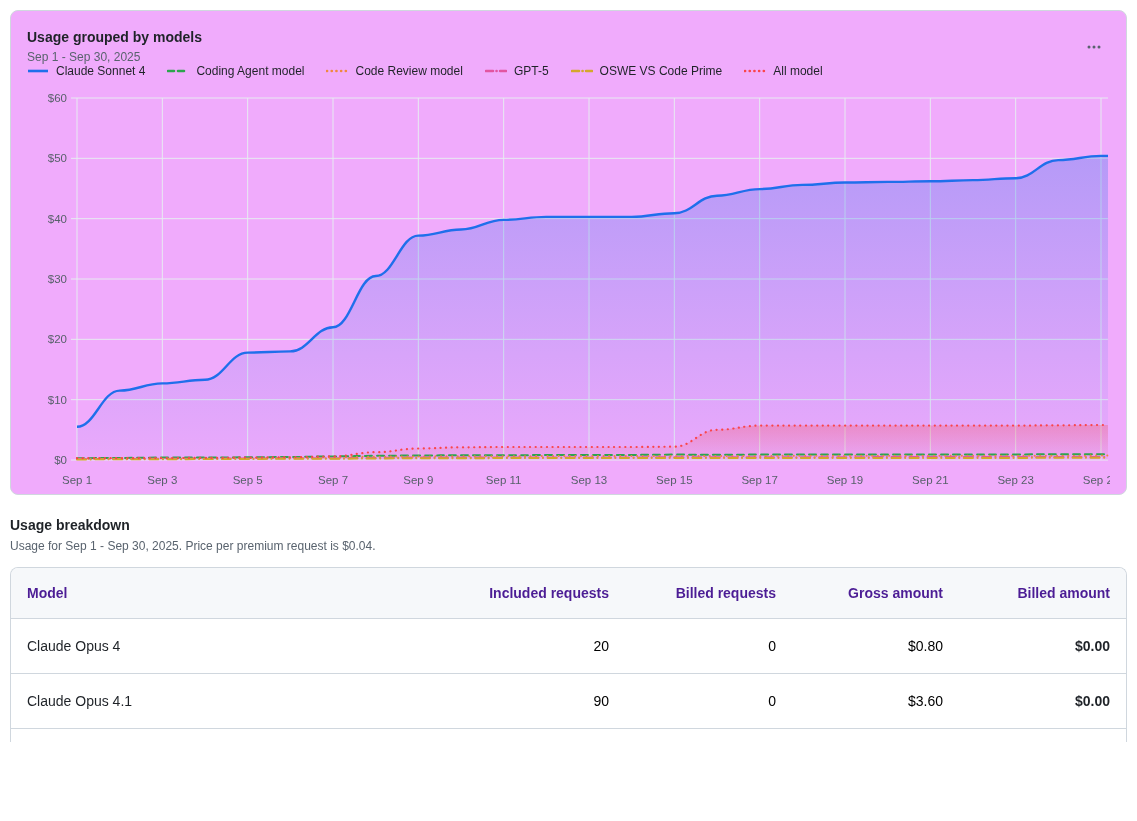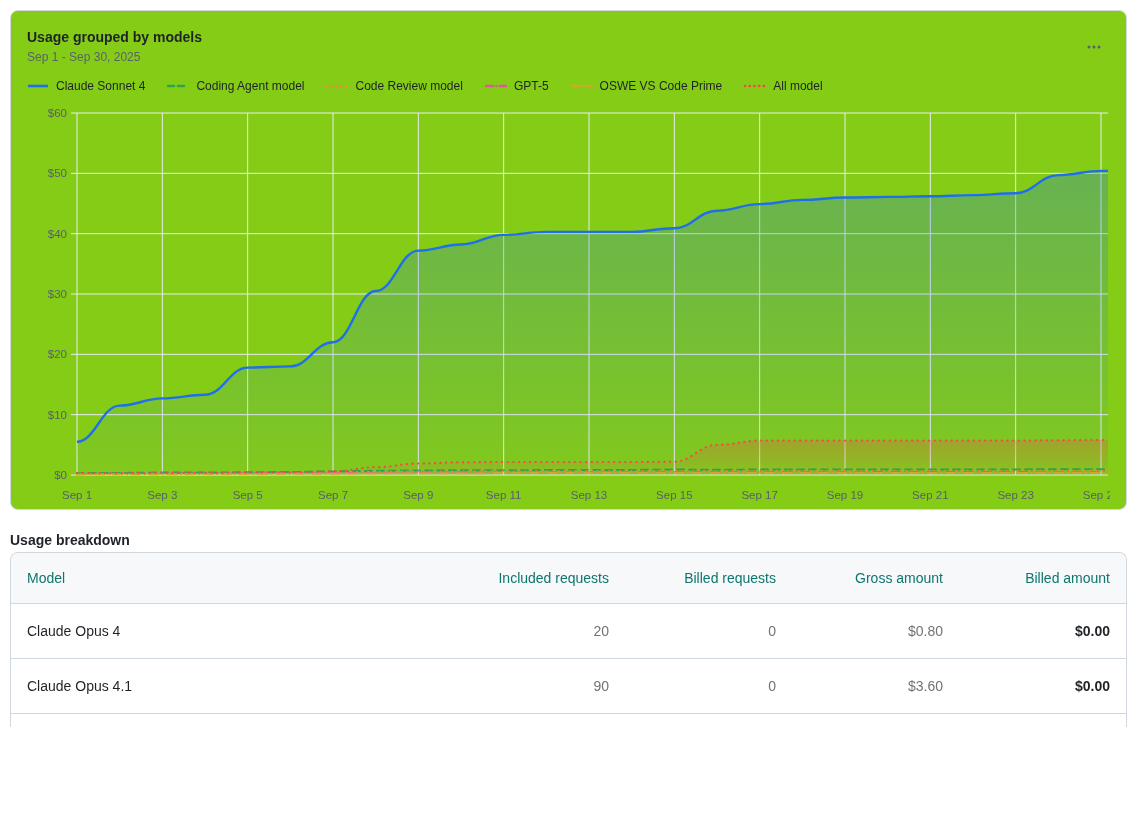--- a/index.html
+++ b/index.html
@@ -8,51 +8,51 @@
     width: 1137px; height: 821px; overflow: hidden;
     background: #ffffff; color: #1f2328;
     font-family: "Liberation Sans", sans-serif; font-size: 14px;
   }
   .page { padding: 10px; }
 
   
   .card {
     position: relative;
     border: 1px solid #d0d7de; border-radius: 8px;
-    padding: 16px 16px 6px 16px; background: #84cc16;
+    padding: 16px 16px 6px 16px; background: #f0abfc;
   }
   .card-title { margin: 2px 0 0; font-size: 14px; font-weight: 700; color: #1f2328; }
   .card-sub { margin: 5px 0 0; font-size: 12px; color: #59636e; }
   .kebab-btn {
     position: absolute; top: 24px; right: 20px;
     background: none; border: none; padding: 4px; cursor: pointer; line-height: 0;
     border-radius: 6px;
   }
-  .legend { display: flex; align-items: center; flex-wrap: wrap; gap: 22px; margin-top: 15px; }
+  .legend { display: flex; align-items: center; flex-wrap: wrap; gap: 22px; }
   .legend-item { display: flex; align-items: center; gap: 7px; font-size: 12px; color: #1f2328; cursor: pointer; }
   .legend-item svg { display: block; }
   .chart-wrap { margin-top: 8px; }
   .chart-wrap svg { display: block; }
 
   
   .section-title { margin: 22px 0 4px; font-size: 14px; font-weight: 700; color: #1f2328; }
   .section-sub { margin: 6px 0 14px; font-size: 12px; color: #59636e; }
   .table-wrap {
     border: 1px solid #d0d7de; border-bottom: none;
     border-radius: 8px 8px 0 0; overflow: hidden; background: #fff;
   }
   table { width: 100%; border-collapse: collapse; font-size: 14px; }
   thead th {
-    background: #f6f8fa; font-weight: 400; text-align: right;
-    padding: 17px 16px; color: #0f766e;
+    background: #f6f8fa; font-weight: 700; text-align: right;
+    padding: 17px 16px; color: #4c1d95;
   }
   thead th:first-child { text-align: left; }
   tbody td {
     border-top: 1px solid #d0d7de; text-align: right;
-    padding: 19px 16px; color: #737373;
+    padding: 19px 16px; color: #000000;
   }
   tbody td:first-child { text-align: left; color: #1f2328; }
   tbody td.bold { font-weight: 700; color: #1f2328; }
   .table-next { height: 14px; border-top: 1px solid #d0d7de; background: #fff; }
 </style>
 </head>
 <body>
 
 <div class="page">
 
@@ -165,20 +165,21 @@
           <text x="732.6666666666666" y="398" text-anchor="middle" fill="#57606a" font-size="11.5">Sep 17</text>
           <text x="818" y="398" text-anchor="middle" fill="#57606a" font-size="11.5">Sep 19</text>
           <text x="903.3333333333334" y="398" text-anchor="middle" fill="#57606a" font-size="11.5">Sep 21</text>
           <text x="988.6666666666666" y="398" text-anchor="middle" fill="#57606a" font-size="11.5">Sep 23</text>
           <text x="1074" y="398" text-anchor="middle" fill="#57606a" font-size="11.5">Sep 25</text>
         </svg>
       </div>
   </section>
 
   <h3 class="section-title">Usage breakdown</h3>
+  <p class="section-sub">Usage for Sep 1 - Sep 30, 2025. Price per premium request is $0.04.</p>
 
   <div class="table-wrap">
     <table>
       <thead>
           <tr id="table-head">
             <th>Model</th>
             <th style="width: 167px;">Included requests</th>
             <th style="width: 167px;">Billed requests</th>
             <th style="width: 167px;">Gross amount</th>
             <th style="width: 167px; text-align: right;">Billed amount</th>

